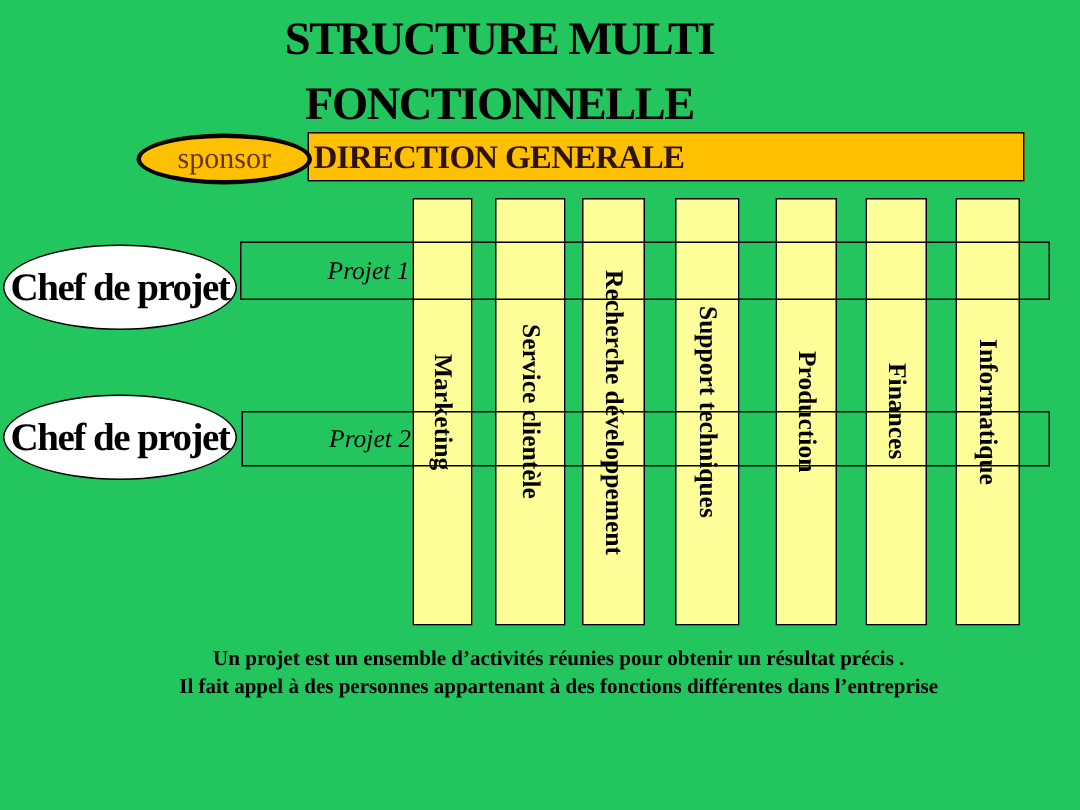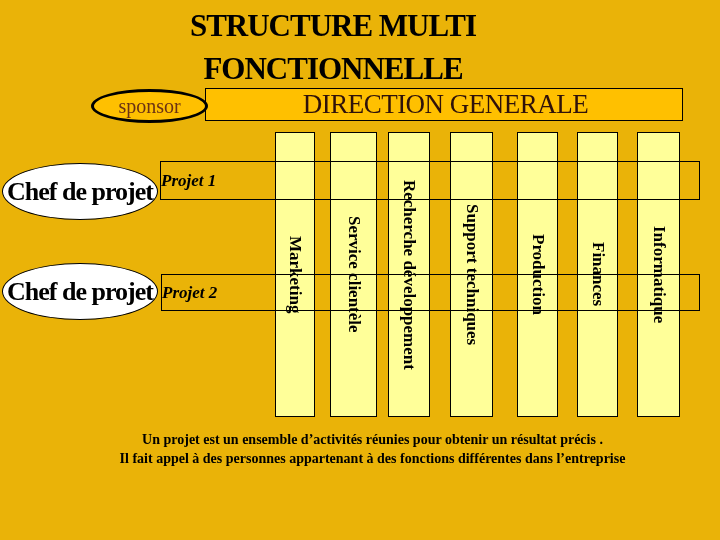--- a/index.html
+++ b/index.html
@@ -4,21 +4,21 @@
 <style>
   html, body {
     margin: 0;
     padding: 0;
     background: #ffffff;
   }
   .slide {
     position: relative;
     width: 720px;
     height: 540px;
-    background: #eab308;
+    background: #22c55e;
     overflow: hidden;
     font-family: "Liberation Serif", "DejaVu Serif", serif;
   }
   
   .title {
     position: absolute;
     top: 4px;
     left: 0;
     width: 666px;
     text-align: center;
@@ -36,28 +36,27 @@
     top: 88px;
     width: 478px;
     height: 33px;
     box-sizing: border-box;
     background: #FFC000;
     border: 1px solid #000000;
     z-index: 1;
   }
   .banner span {
     display: block;
-    font-weight: normal;
-    font-size: 27px;
+    font-weight: bold;
+    font-size: 22px;
     line-height: 31px;
     padding-left: 3px;
     letter-spacing: -0.5px;
     color: #2f120a;
     white-space: nowrap;
-    text-align: center;
   }
   
   .sponsor {
     position: absolute;
     left: 91px;
     top: 89px;
     width: 117px;
     height: 34px;
     box-sizing: border-box;
     background: #FFC000;
@@ -101,22 +100,22 @@
     background: transparent;
     z-index: 2;
     display: flex;
     align-items: center;
   }
   .bar1 { left: 160px; top: 161px; width: 540px; height: 39px; }
   .bar2 { left: 161px; top: 274px; width: 539px; height: 37px; }
   .bar-label {
     display: block;
     width: 112px;
-    text-align: left;
-    font-weight: bold;
+    text-align: right;
+    font-weight: normal;
     font-style: italic;
     font-size: 17px;
     color: #000000;
   }
   
   .chef {
     position: absolute;
     left: 2px;
     width: 156px;
     height: 57px;

